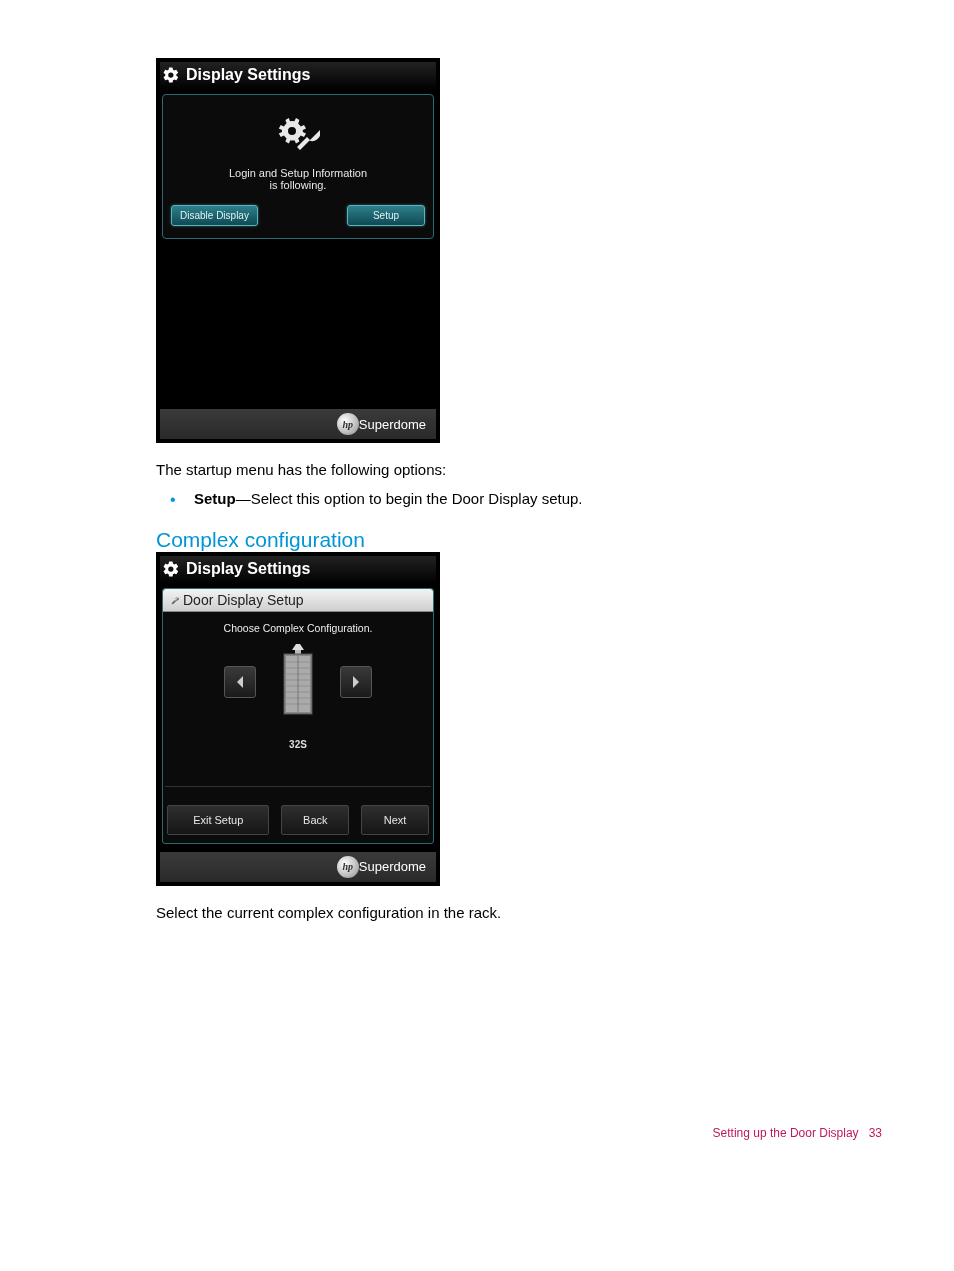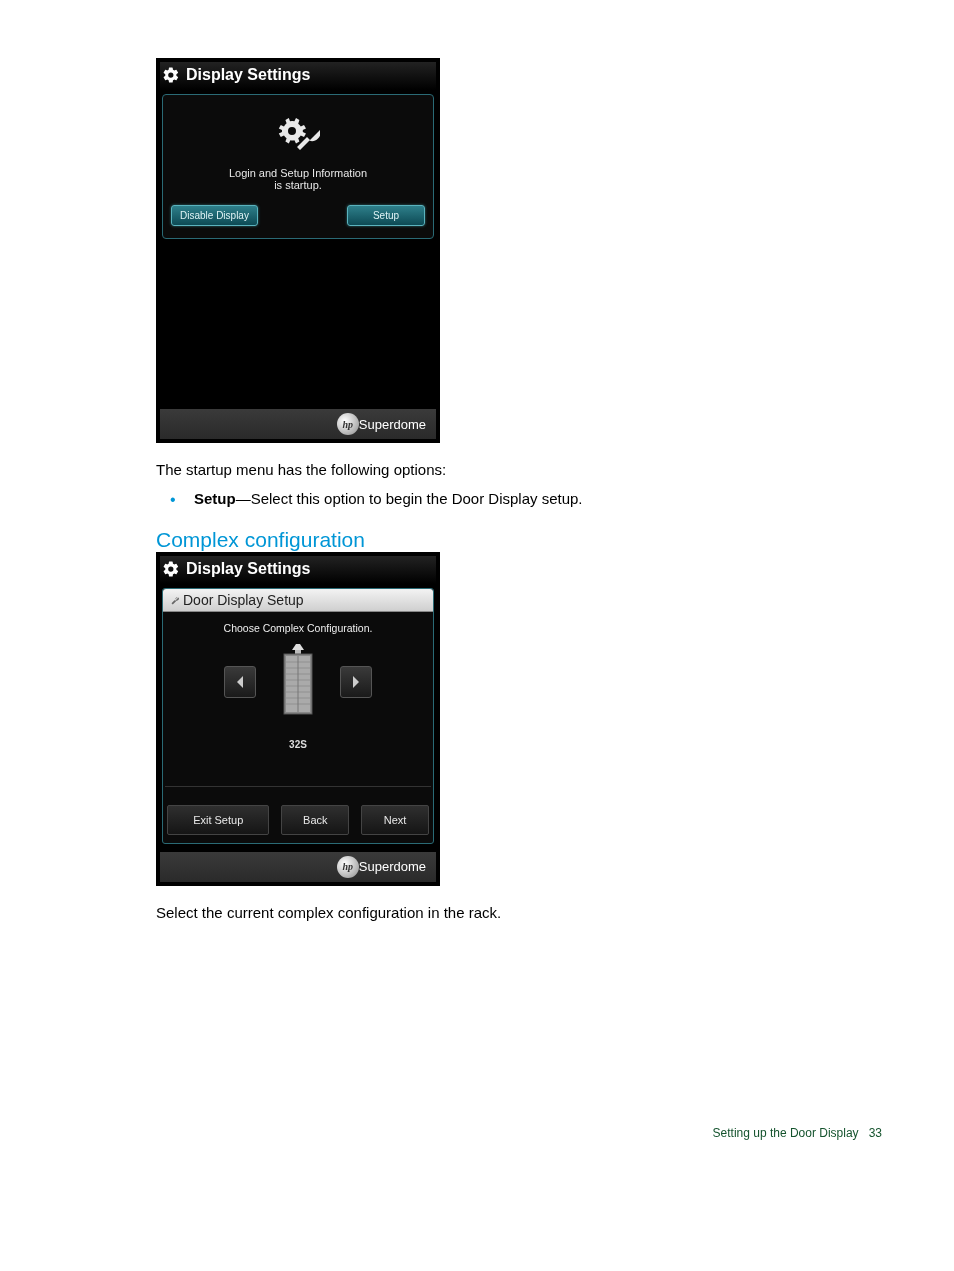--- a/index.html
+++ b/index.html
@@ -149,21 +149,21 @@
     text-align: center;
     padding: 8px 4px;
     border-radius: 2px;
   }
   .graybtn.exit { flex: 1.6; }
   .pagefooter {
     position: absolute;
     bottom: 40px;
     right: 72px;
     font-size: 12px;
-    color: #14532d;
+    color: #be185d;
   }
   .spacer1 { height: 158px; }
 </style>
 </head>
 <body>
 
 <div class="page">
 
   <div class="device">
     <div class="titlebar">
@@ -173,21 +173,21 @@
       <span>Display Settings</span>
     </div>
     <div class="panel1">
       <div class="gearwrench">
         <svg width="44" height="40" viewBox="0 0 44 40">
           <path fill="#e8e8e8" d="M16 6a10 10 0 0 0-2 .2L12.8 3l-3.4 2 1.2 3.2A10 10 0 0 0 8 11.4L4.8 10l-2 3.4 3.2 1.6a10 10 0 0 0 0 2L2.8 18.6l2 3.4 3.2-1.4a10 10 0 0 0 2.6 2.6L9.4 26.4l3.4 2 1.6-3.2a10 10 0 0 0 2 .2 10 10 0 0 0 2-.2l1.6 3.2 3.4-2-1.2-3.2a10 10 0 0 0 2.6-2.6l3.2 1.4 2-3.4-3.2-1.6a10 10 0 0 0 0-2l3.2-1.6-2-3.4-3.2 1.4a10 10 0 0 0-2.6-2.6L23.4 5l-3.4-2-1.6 3.2A10 10 0 0 0 16 6zm0 6a4 4 0 1 1-4 4 4 4 0 0 1 4-4z"></path>
           <path fill="#e8e8e8" d="M27 14l3 3 10-10c1.5 2.5.5 6-2 8.5S32 19 29.5 17.5L20 27l-3-3 10-10z" transform="translate(4 8)"></path>
         </svg>
       </div>
       <div>Login and Setup Information</div>
-      <div>is startup.</div>
+      <div>is following.</div>
       <div class="btnrow1">
         <div class="tealbtn">Disable Display</div>
         <div class="tealbtn">Setup</div>
       </div>
     </div>
     <div class="spacer1"></div>
     <div class="footerbar">
       <span class="hplogo">hp</span>
       <span>Superdome</span>
     </div>

